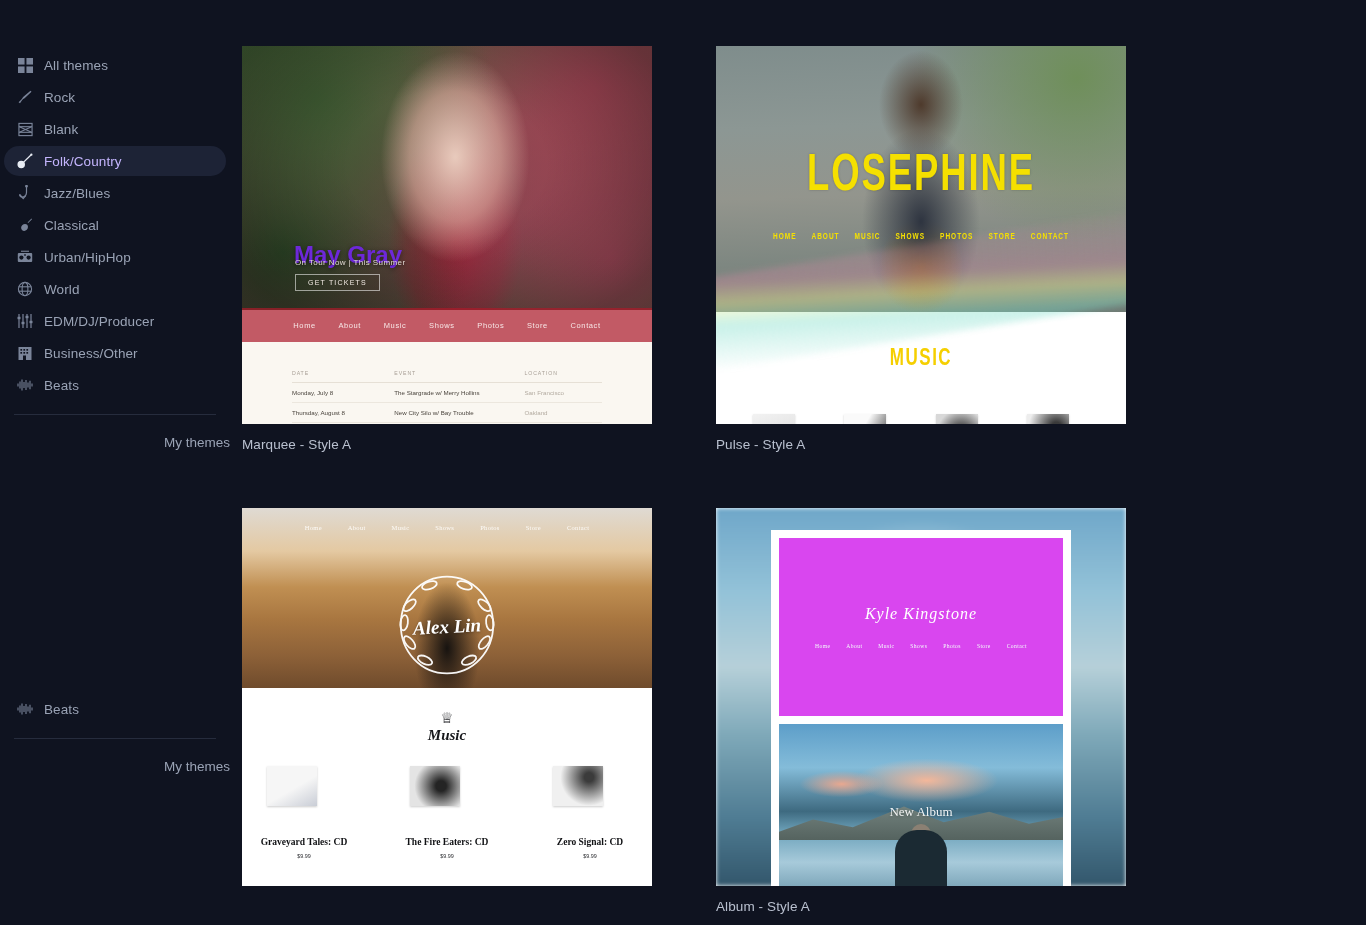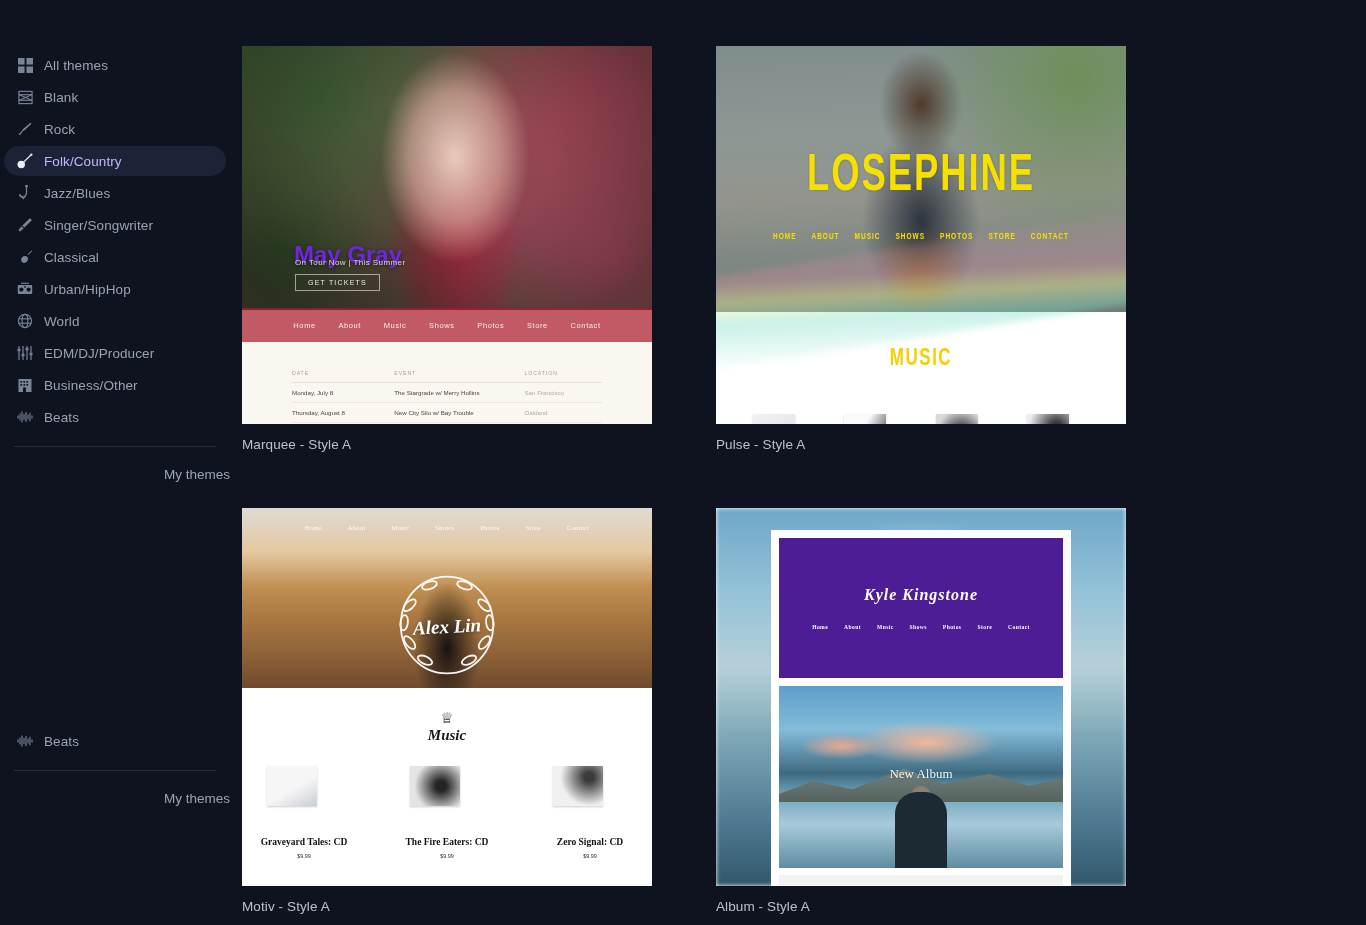--- a/index.html
+++ b/index.html
@@ -268,22 +268,22 @@
       radial-gradient(ellipse 180px 120px at 50% 22%, #b9d4e4 0%, rgba(185,212,228,0) 60%),
       linear-gradient(180deg, #6fa7c9 0%, #93c2d8 22%, #b6d0d9 42%, #7fa9b9 60%, #4f7c93 82%, #33576c 100%);
     filter: blur(2px);
   }
   .c4-frame {
     position: absolute; left: 55px; top: 22px;
     width: 300px; height: 356px;
     background: #fff; padding: 8px;
   }
   .c4-head {
-    height: 140px; background: #4c1d95;
-    display: flex; flex-direction: column; align-items: center; justify-content: center; font-weight: bold;
+    height: 178px; background: #d946ef;
+    display: flex; flex-direction: column; align-items: center; justify-content: center;
   }
   .c4-name {
     font-family: "Liberation Serif", serif; font-style: italic;
     font-size: 16px; color: #ffffff; letter-spacing: 1px;
   }
   .c4-nav { display: flex; gap: 16px; margin-top: 20px; }
   .c4-nav span { font-size: 5.6px; color: #f4fbfb; font-family: "Liberation Serif", serif; letter-spacing: .4px; }
   .c4-photo {
     margin-top: 8px; height: 182px; position: relative; overflow: hidden;
     background:
@@ -328,40 +328,40 @@
             <rect x="9" y="0" width="7" height="7"></rect>
             <rect x="0" y="9" width="7" height="7"></rect>
             <rect x="9" y="9" width="7" height="7"></rect>
           </svg>
       </span>
       <span class="lbl">All themes</span>
     </div>
 
     <div class="nav-item">
       <span class="ico">
+        <svg width="16" height="16" viewBox="0 0 16 16" fill="currentColor">
+            <path d="M13.5 1.8 L14.5 2.8 L7.6 9.3 L6.2 9.9 L5.2 11 L3 14.2 L1.6 13.2 L4.4 10.6 L5.3 9.3 L6.1 8.1 Z"></path>
+          </svg>
+      </span>
+      <span class="lbl">Rock</span>
+    </div>
+
+    <div class="nav-item">
+      <span class="ico">
         <svg width="15" height="15" viewBox="0 0 16 16" fill="none" stroke="currentColor" stroke-width="1.2">
             <rect x="1" y="1.5" width="14" height="13"></rect>
             <line x1="1" y1="5" x2="15" y2="5"></line>
             <line x1="1" y1="11" x2="15" y2="11"></line>
             <line x1="1.5" y1="5" x2="14.5" y2="11"></line>
             <line x1="14.5" y1="5" x2="1.5" y2="11"></line>
           </svg>
       </span>
       <span class="lbl">Blank</span>
     </div>
 
-    <div class="nav-item">
-      <span class="ico">
-        <svg width="16" height="16" viewBox="0 0 16 16" fill="currentColor">
-            <path d="M13.5 1.8 L14.5 2.8 L7.6 9.3 L6.2 9.9 L5.2 11 L3 14.2 L1.6 13.2 L4.4 10.6 L5.3 9.3 L6.1 8.1 Z"></path>
-          </svg>
-      </span>
-      <span class="lbl">Rock</span>
-    </div>
-
     <div class="nav-item active">
       <span class="ico">
         <svg width="16" height="16" viewBox="0 0 16 16" fill="none" stroke="currentColor" stroke-width="1.3">
             <circle cx="4.2" cy="11.6" r="3.1" fill="currentColor"></circle>
             <line x1="6.4" y1="9.4" x2="14.2" y2="1.8"></line>
             <circle cx="14.4" cy="1.7" r="1.1" fill="currentColor" stroke="none"></circle>
           </svg>
       </span>
       <span class="lbl">Folk/Country</span>
     </div>
@@ -370,29 +370,20 @@
       <span class="ico">
         <svg width="16" height="16" viewBox="0 0 16 16" fill="none" stroke="currentColor" stroke-width="1.2">
             <path d="M9.5 1.2 L9.5 7.5 C9.5 10.5 7 12 5.2 12 C3.6 12 2.6 10.8 2.6 9.4"></path>
             <path d="M2.6 9.4 L6.2 13.5 L8.8 10.6"></path>
             <circle cx="9.5" cy="1.2" r=".8" fill="currentColor"></circle>
           </svg>
       </span>
       <span class="lbl">Jazz/Blues</span>
     </div>
 
-    <div class="nav-item">
-      <span class="ico">
-        <svg width="16" height="16" viewBox="0 0 16 16" fill="currentColor">
-            <path d="M12.6 1.4 a2 2 0 0 1 2 2 L7.4 10.6 L5.4 8.6 Z"></path>
-            <path d="M4.8 9.3 L6.7 11.2 L3 14.6 L1.4 13 Z"></path>
-          </svg>
-      </span>
-      <span class="lbl">Singer/Songwriter</span>
-    </div>
 
     <div class="nav-item">
       <span class="ico">
         <svg width="16" height="16" viewBox="0 0 16 16" fill="currentColor">
             <path d="M5.2 8.2 c1.6-1.6 4-1.4 5 -.4 c1 1 1.2 3.4 -.4 5 c-1.6 1.6 -3.8 1.2 -4.8 .2 c-1-1 -1.4-3.2 .2-4.8 Z"></path>
             <path d="M10.6 5.4 L14.4 1.6 L15 2.2 L11.2 6 Z"></path>
           </svg>
       </span>
       <span class="lbl">Classical</span>
     </div>
@@ -637,21 +628,20 @@
                 <div class="art">
                     <div class="dk"></div>
                     <div class="sl"></div>
                   </div>
                 <div class="pname">Zero Signal: CD</div>
                 <div class="pprice">$9.99</div>
               </div>
             </div>
           </div>
         </div>
-        <div class="card-title">Motiv - Style A</div>
       </div>
 
       <div class="card">
         <div class="thumb">
           <div class="c4-bg"></div>
           <div class="c4-frame">
             <div class="c4-head">
               <div class="c4-name">Kyle Kingstone</div>
               <div class="c4-nav">
                 <span>Home</span>

